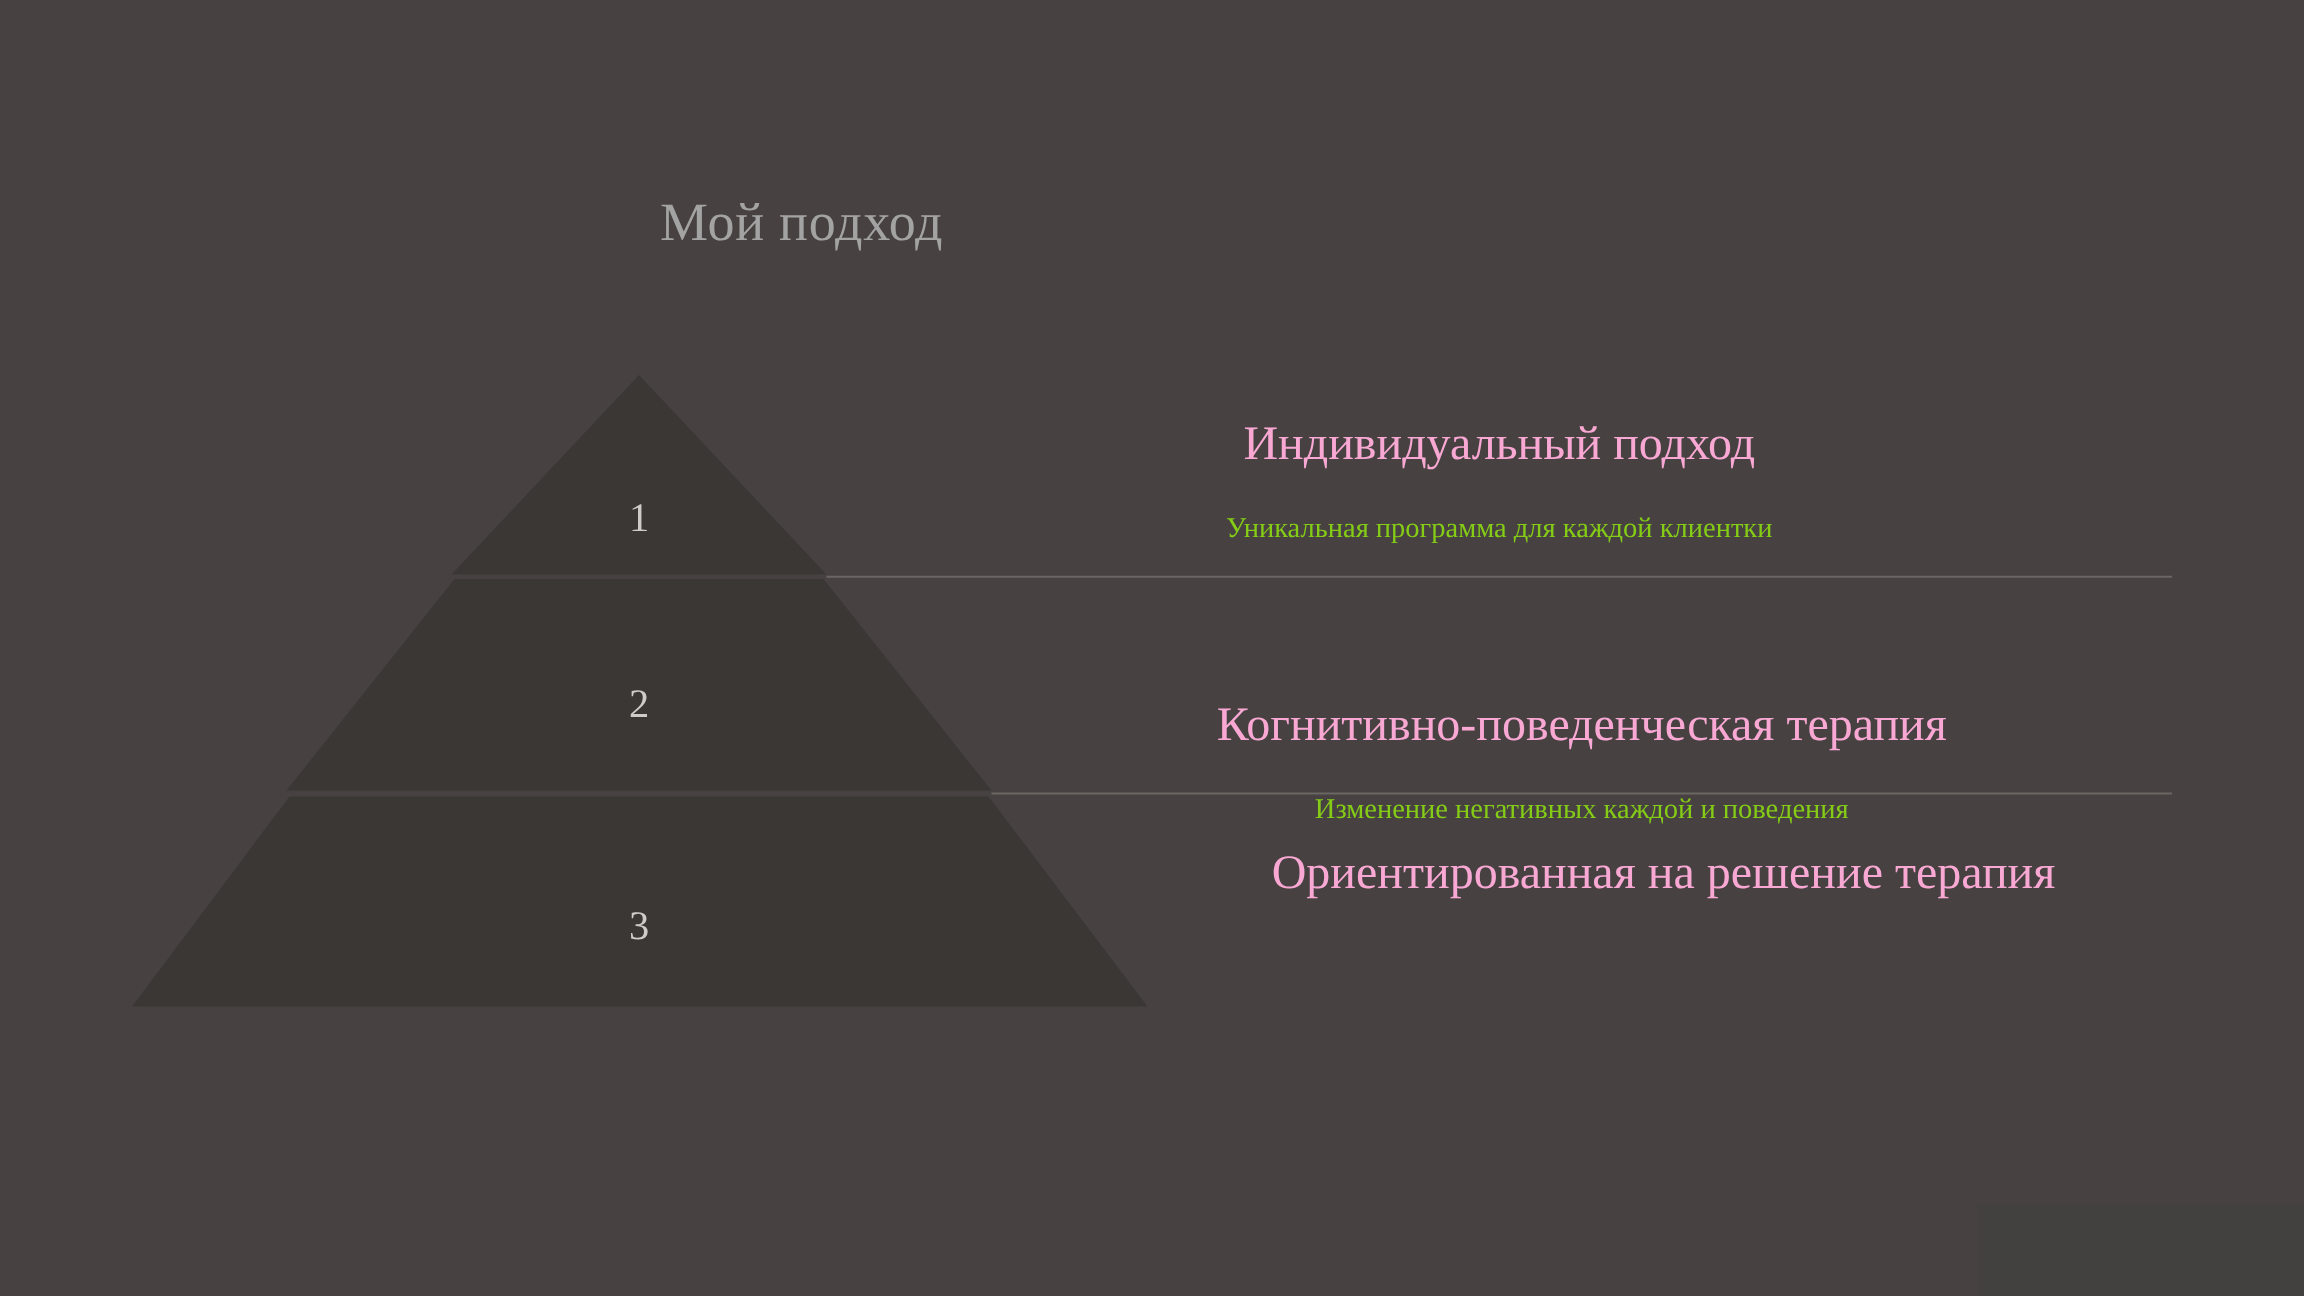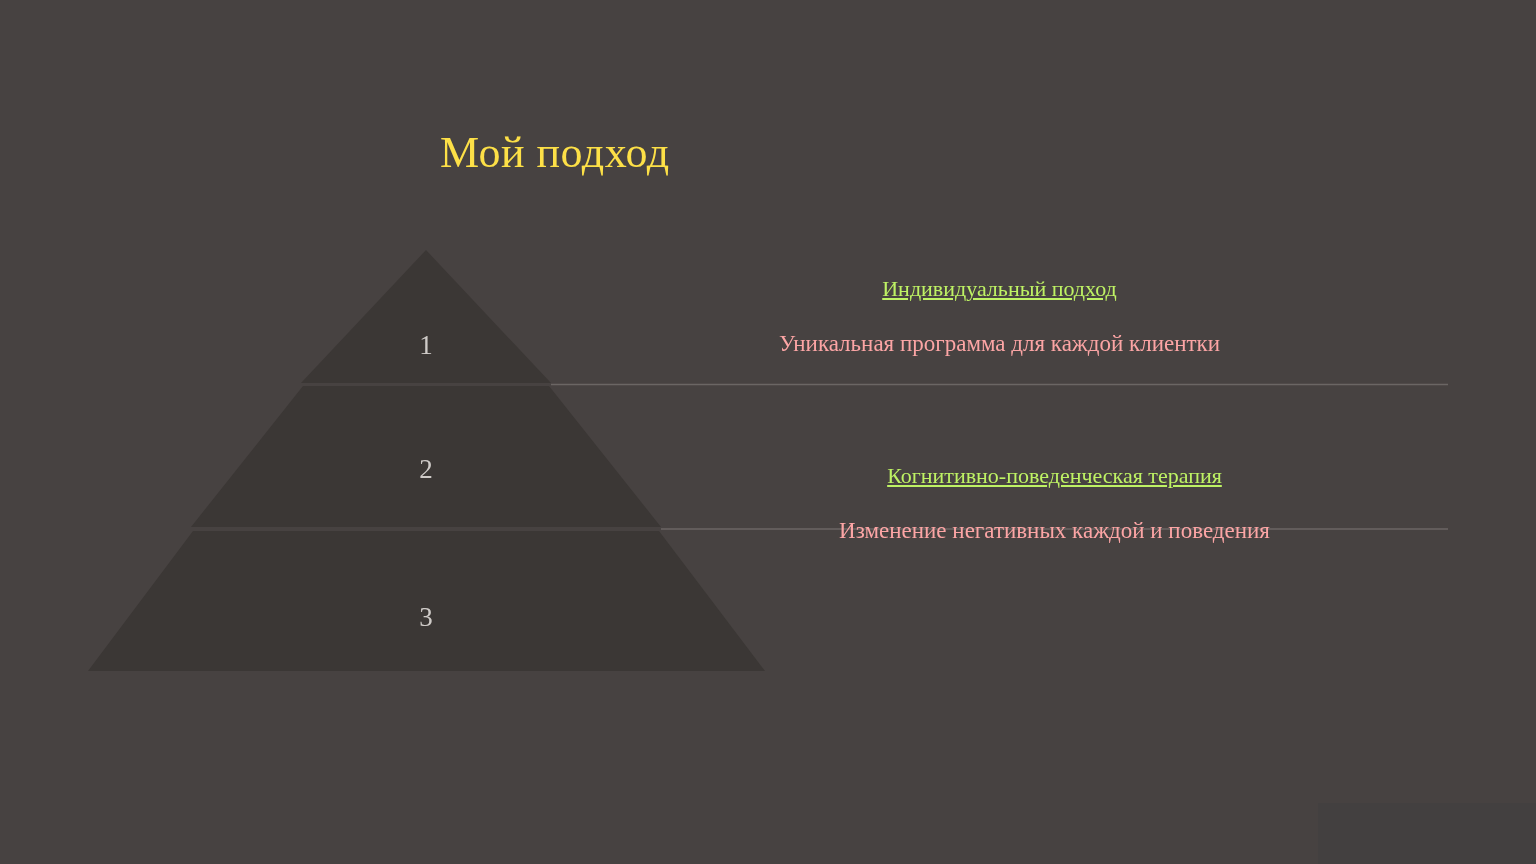--- a/index.html
+++ b/index.html
@@ -20,24 +20,24 @@
     position: absolute;
     inset: 0;
     background: #474241;
   }
 
   
   #slide-title {
     position: absolute;
     left: 440px;
     top: 128px;
-    font-size: 44px;
+    font-size: 36px;
     line-height: 1.15;
     letter-spacing: 0.5px;
-    color: #fde047;
+    color: #a3a3a3;
     white-space: nowrap;
     font-weight: 400;
   }
 
   
   #pyramid-graphic {
     position: absolute;
     left: 0;
     top: 0;
     width: 1536px;
@@ -58,30 +58,29 @@
   #pyramid-number-1 { left: 396px; top: 332px; }
   #pyramid-number-2 { left: 396px; top: 456px; }
   #pyramid-number-3 { left: 396px; top: 604px; }
 
   
   .level-block {
     position: absolute;
     text-align: center;
   }
   .level-heading {
-    color: #bef264;
-    font-size: 22px;
+    color: #f9a8d4;
+    font-size: 32px;
     line-height: 1.25;
     font-weight: 400;
     white-space: nowrap;
-    text-decoration: underline;
   }
   .level-sub {
-    color: #fca5a5;
-    font-size: 23px;
+    color: #84cc16;
+    font-size: 19px;
     line-height: 1.3;
     font-weight: 400;
     white-space: nowrap;
     margin-top: 26px;
   }
 
   #level-block-1 { left: 551px; top: 275px; width: 897px; }
   #level-block-2 { left: 661px; top: 418px; width: 787px; margin-top: 44px; }
   #level-block-3 { left: 770px; top: 561px; width: 678px; }
 
@@ -122,17 +121,18 @@
     <div class="level-heading">Индивидуальный подход</div>
     <div class="level-sub">Уникальная программа для каждой клиентки</div>
   </div>
 
   <div class="level-block" id="level-block-2">
     <div class="level-heading">Когнитивно-поведенческая терапия</div>
     <div class="level-sub">Изменение негативных каждой и поведения</div>
   </div>
 
   <div class="level-block" id="level-block-3">
+    <div class="level-heading">Ориентированная на решение терапия</div>
   </div>
 
   <div id="corner-panel"></div>
 
 </div>
 
 </body></html>

